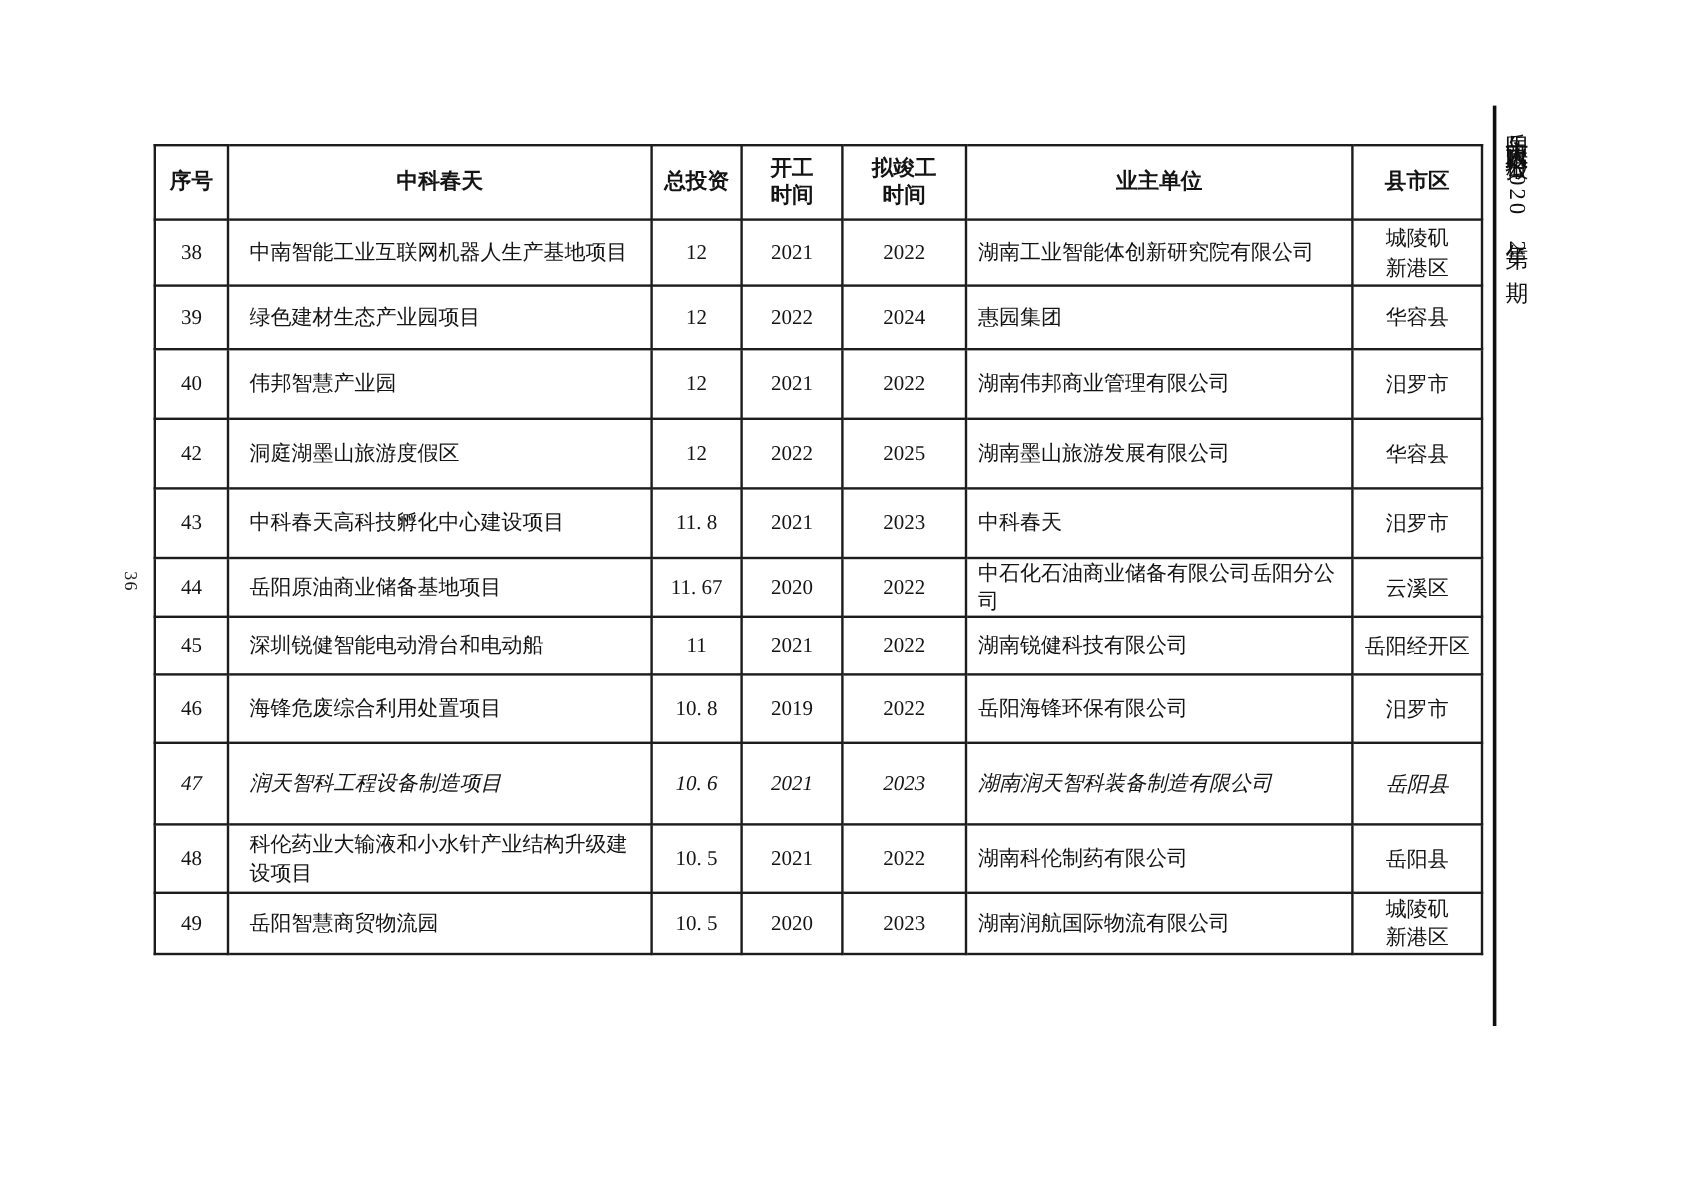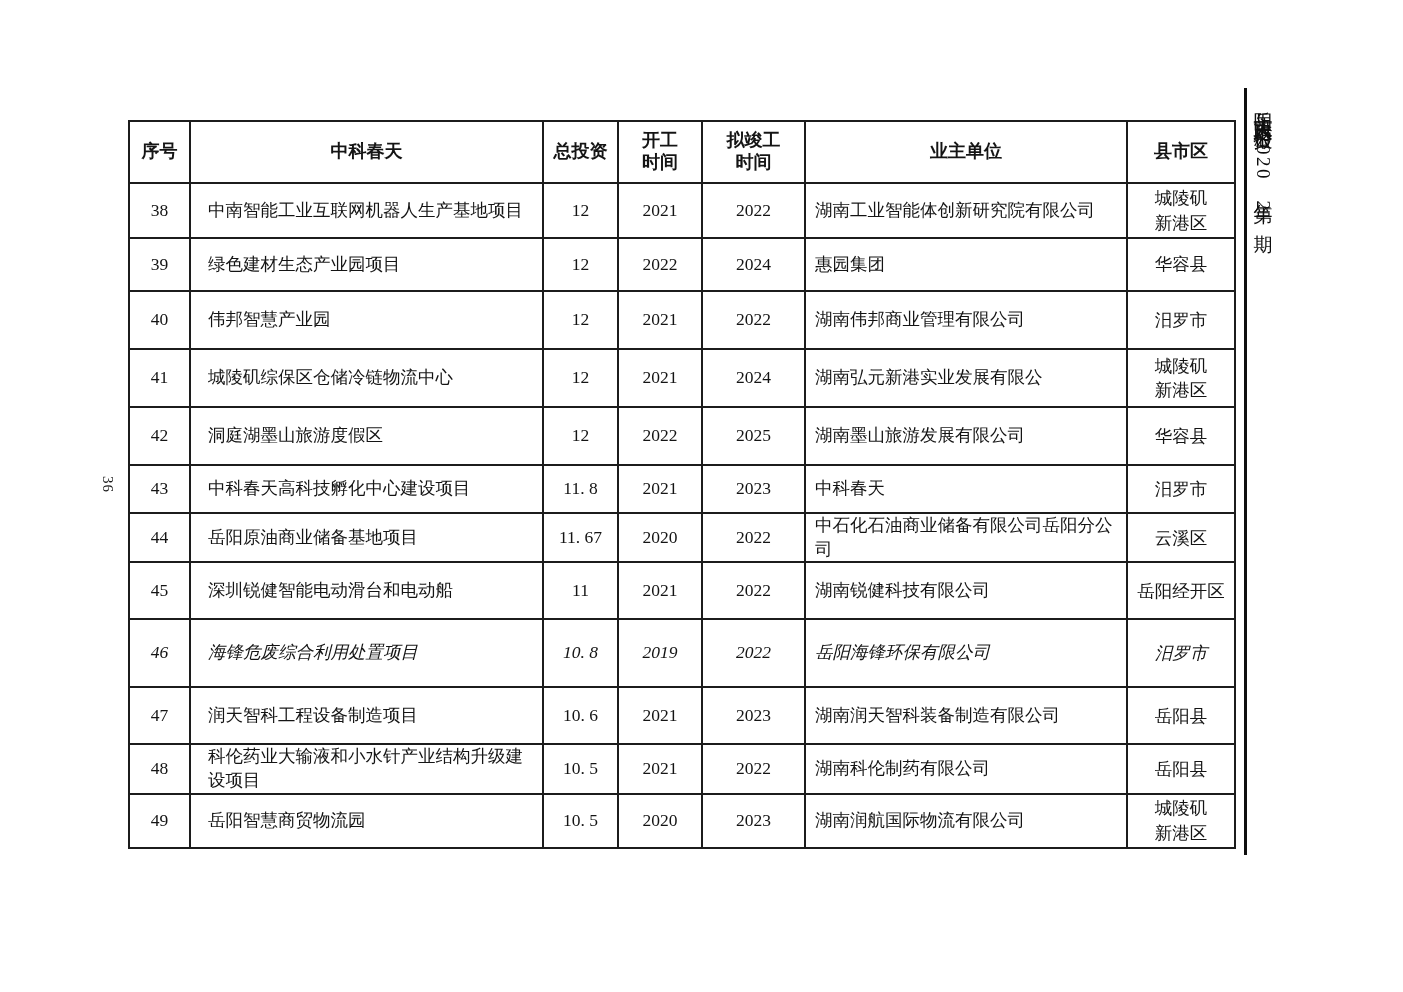--- a/index.html
+++ b/index.html
@@ -172,30 +172,20 @@
         <tr>
           <td class="col-0">40</td>
           <td class="col-1">伟邦智慧产业园</td>
           <td class="col-2">12</td>
           <td class="col-3">2021</td>
           <td class="col-4">2022</td>
           <td class="col-5">湖南伟邦商业管理有限公司</td>
           <td class="col-6">汨罗市</td>
         </tr>
         <tr>
-          <td class="col-0">41</td>
-          <td class="col-1">城陵矶综保区仓储冷链物流中心</td>
-          <td class="col-2">12</td>
-          <td class="col-3">2021</td>
-          <td class="col-4">2024</td>
-          <td class="col-5">湖南弘元新港实业发展有限公</td>
-          <td class="col-6">城陵矶
-新港区</td>
-        </tr>
-        <tr>
           <td class="col-0">42</td>
           <td class="col-1">洞庭湖墨山旅游度假区</td>
           <td class="col-2">12</td>
           <td class="col-3">2022</td>
           <td class="col-4">2025</td>
           <td class="col-5">湖南墨山旅游发展有限公司</td>
           <td class="col-6">华容县</td>
         </tr>
         <tr>
           <td class="col-0">43</td>

